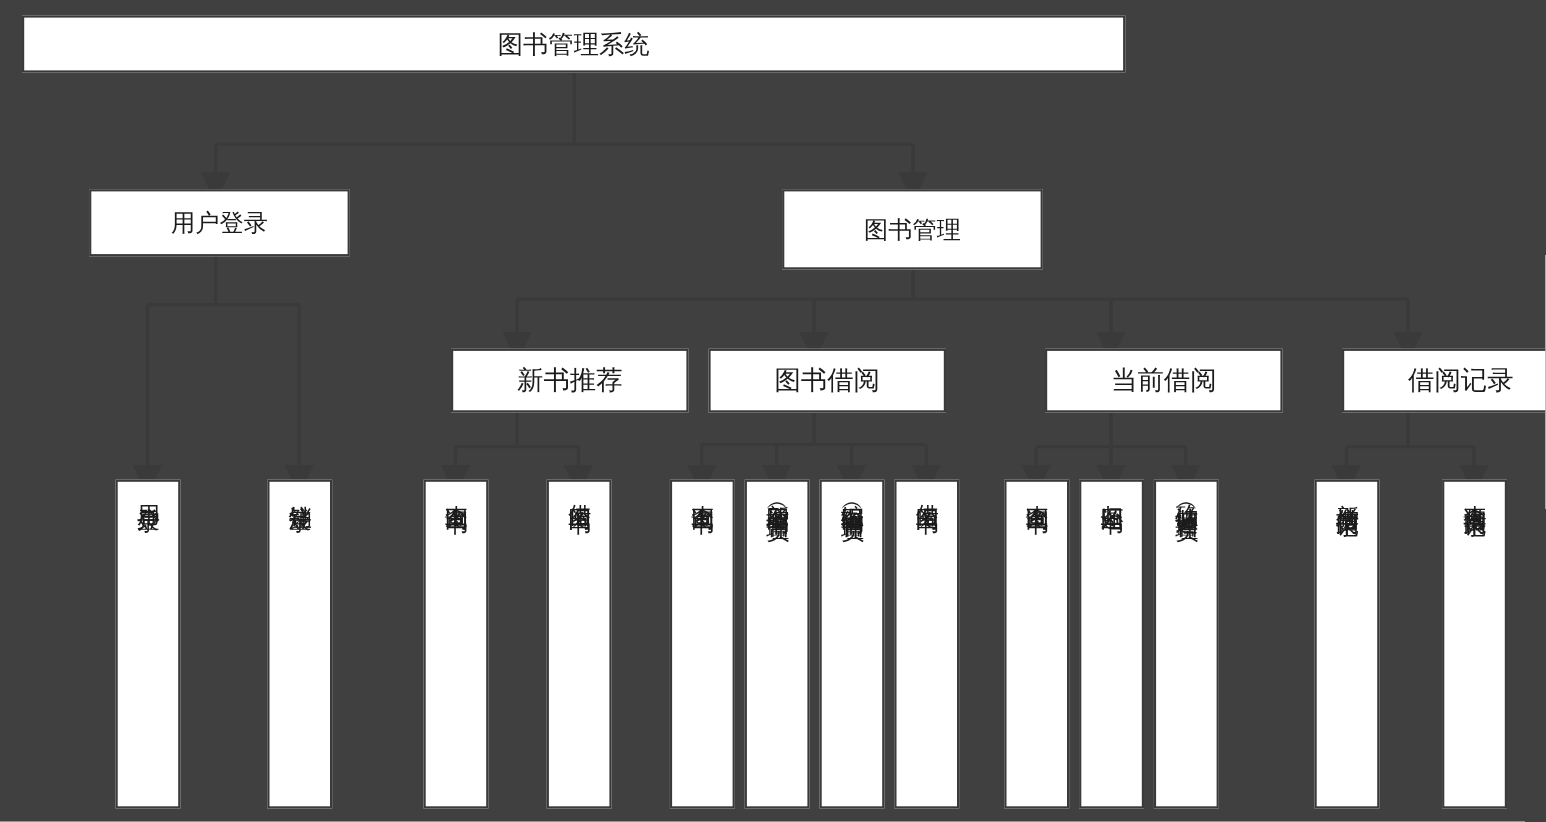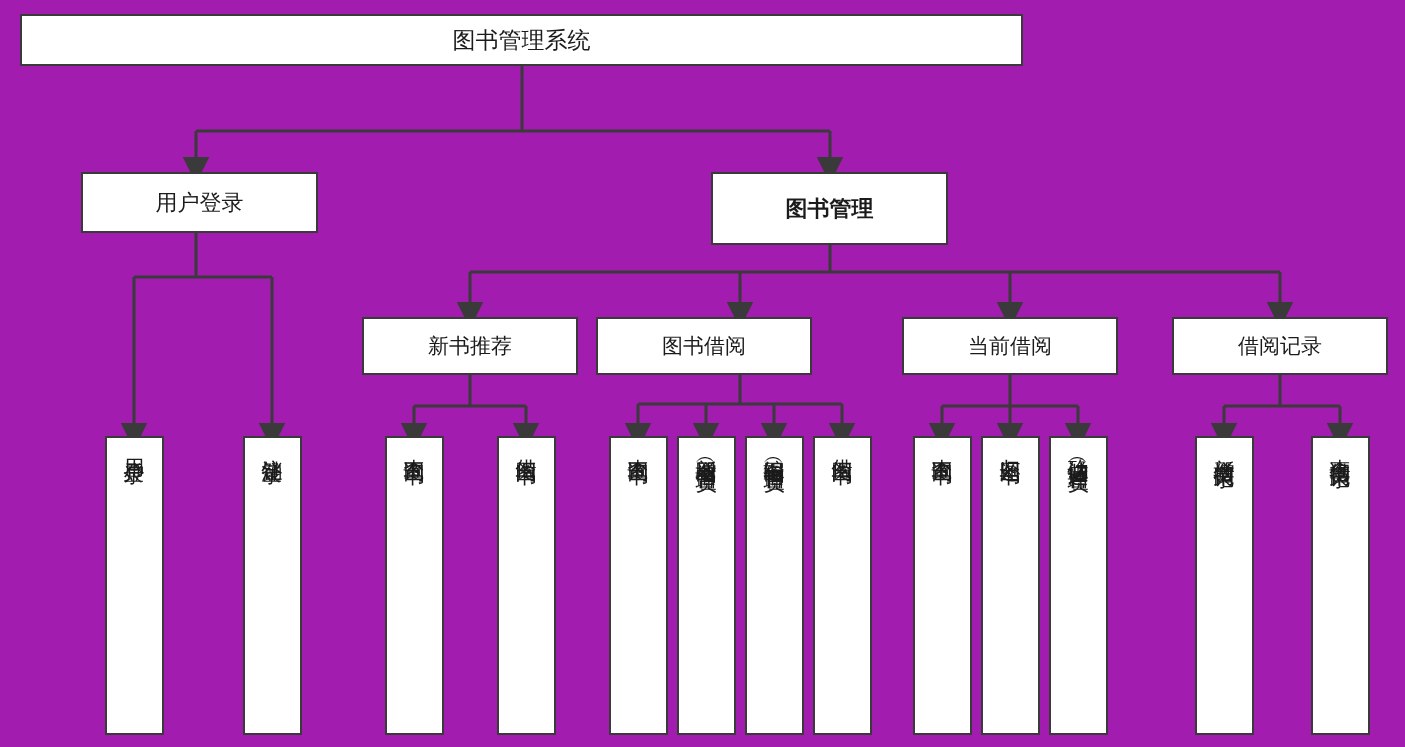--- a/index.html
+++ b/index.html
@@ -7,21 +7,21 @@
     padding: 0;
     background: #ffffff;
   }
   body {
     font-family: "Liberation Sans", "DejaVu Sans", sans-serif;
   }
   #canvas {
     position: relative;
     width: 1405px;
     height: 747px;
-    background: #a21caf;
+    background: #404040;
     overflow: hidden;
   }
   #edges {
     position: absolute;
     left: 0;
     top: 0;
     width: 1405px;
     height: 747px;
     pointer-events: none;
   }
@@ -36,21 +36,22 @@
     color: #1b1b1b;
     z-index: 2;
   }
   .node.root {
     font-size: 23px;
   }
   .node.lvl2 {
     font-size: 22px;
   }
   .node.lvl3 {
-    font-size: 21px;
+    font-size: 24px;
+    margin-left: 48px;
   }
   .node.leaf {
     font-size: 21px;
     align-items: flex-start;
     justify-content: center;
     padding-top: 4px;
   }
   .node.leaf .vtext {
     writing-mode: vertical-rl;
     text-orientation: upright;
@@ -129,21 +130,21 @@
     </g>
   </svg>
 
   <div class="node root" style="left:20px; top:14px; width:1003px; height:52px;">
     <span class="htext">图书管理系统</span>
   </div>
 
   <div class="node lvl2" style="left:81px; top:172px; width:237px; height:61px;">
     <span class="htext">用户登录</span>
   </div>
-  <div class="node lvl2" style="left:711px; top:172px; width:237px; height:73px;font-weight:bold;">
+  <div class="node lvl2" style="left:711px; top:172px; width:237px; height:73px;">
     <span class="htext">图书管理</span>
   </div>
 
   <div class="node lvl3" style="left:362px; top:317px; width:216px; height:58px;">
     <span class="htext">新书推荐</span>
   </div>
   <div class="node lvl3" style="left:596px; top:317px; width:216px; height:58px;">
     <span class="htext">图书借阅</span>
   </div>
   <div class="node lvl3" style="left:902px; top:317px; width:216px; height:58px;align-items:center;">

